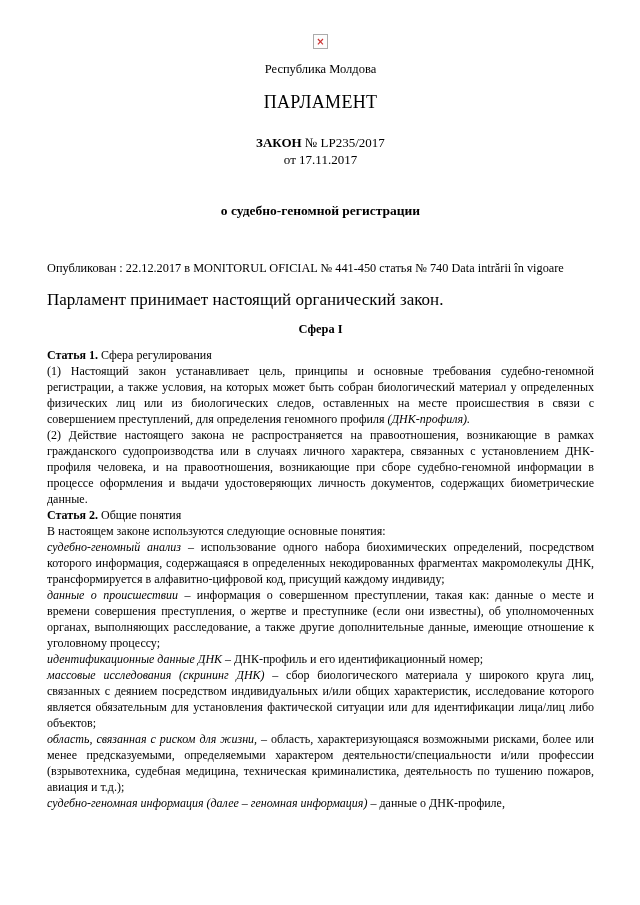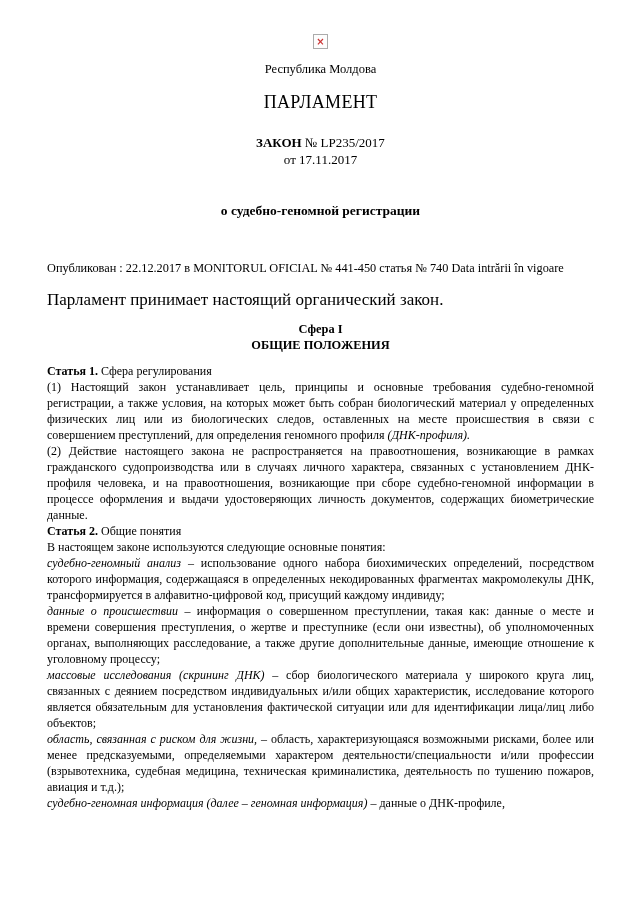--- a/index.html
+++ b/index.html
@@ -63,39 +63,39 @@
   <p class="law-date center">от 17.11.2017</p>
 
   <p class="doc-title center">о судебно-геномной регистрации</p>
 
   <p class="published">Опубликован : 22.12.2017 в MONITORUL OFICIAL № 441-450 статья № 740 Data intrării în vigoare</p>
 
   <p class="preamble">Парламент принимает настоящий органический закон.</p>
 
   <div class="chapter center">
     <p>Сфера I</p>
-    <p class="chapter-title">ОБЩИЕ ПОЛОЖЕНИЯ</p>
   </div>
 
   <div class="body-text">
 
     <p><span class="b">Статья 1.</span><span> Сфера регулирования</span></p>
 
     <p><span>(1) Настоящий закон устанавливает цель, принципы и основные требования судебно-геномной регистрации, а также условия, на которых может быть собран биологический материал у определенных физических лиц или из биологических следов, оставленных на месте происшествия в связи с совершением преступлений, для определения геномного профиля </span><span class="i">(ДНК-профиля).</span></p>
 
     <p>(2) Действие настоящего закона не распространяется на правоотношения, возникающие в рамках гражданского судопроизводства или в случаях личного характера, связанных с установлением ДНК-профиля человека, и на правоотношения, возникающие при сборе судебно-геномной информации в процессе оформления и выдачи удостоверяющих личность документов, содержащих биометрические данные.</p>
 
     <p><span class="b">Статья 2.</span><span> Общие понятия</span></p>
 
     <p>В настоящем законе используются следующие основные понятия:</p>
 
     <p><span class="i">судебно-геномный анализ</span><span> – использование одного набора биохимических определений, посредством которого информация, содержащаяся в определенных некодированных фрагментах макромолекулы ДНК, трансформируется в алфавитно-цифровой код, присущий каждому индивиду;</span></p>
 
     <p><span class="i">данные о происшествии</span><span> – информация о совершенном преступлении, такая как: данные о месте и времени совершения преступления, о жертве и преступнике (если они известны), об уполномоченных органах, выполняющих расследование, а также другие дополнительные данные, имеющие отношение к уголовному процессу;</span></p>
 
+    <p><span class="i">идентификационные данные ДНК</span><span> – ДНК-профиль и его идентификационный номер;</span></p>
 
     <p><span class="i">массовые исследования (скрининг ДНК)</span><span> – сбор биологического материала у широкого круга лиц, связанных с деянием посредством индивидуальных и/или общих характеристик, исследование которого является обязательным для установления фактической ситуации или для идентификации лица/лиц либо объектов;</span></p>
 
     <p><span class="i">область, связанная с риском для жизни,</span><span> – область, характеризующаяся возможными рисками, более или менее предсказуемыми, определяемыми характером деятельности/специальности и/или профессии (взрывотехника, судебная медицина, техническая криминалистика, деятельность по тушению пожаров, авиация и т.д.);</span></p>
 
     <p><span class="i">судебно-геномная информация (далее – геномная информация)</span><span> – данные о ДНК-профиле,</span></p>
 
   </div>
 
 </div>

